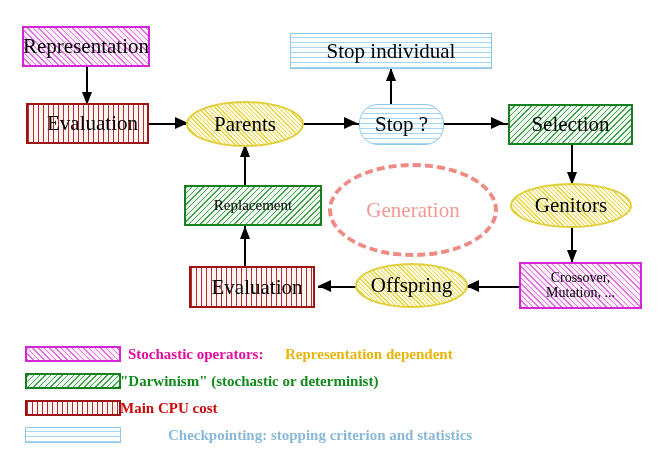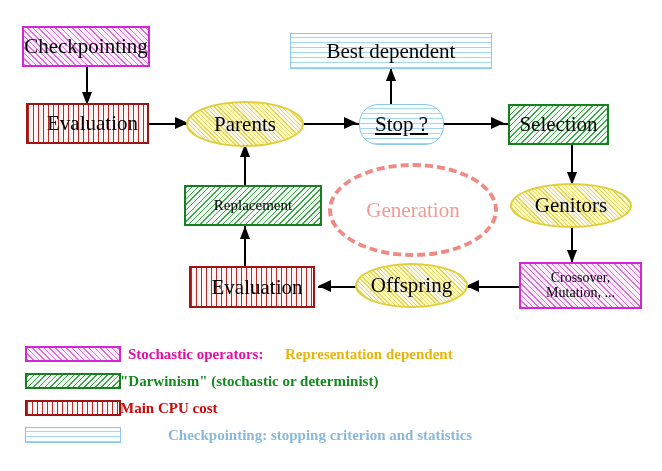--- a/index.html
+++ b/index.html
@@ -76,21 +76,21 @@
   }
   
   .fill-yellow {
     border: 2px solid #e0cf3a;
     background-color: #fdf9e0;
     background-image: repeating-linear-gradient(
         45deg,
         #ead94f 0px, #ead94f 1px,
         rgba(255,255,255,0) 1px, rgba(255,255,255,0) 3px);
   }
-  .rounded { border-radius: 19px; text-decoration: underline; }
+  .rounded { border-radius: 19px; }
   .ellipse { border-radius: 50%; }
 
   
   .fill-dashed {
     border: 4px dashed #ef8b85;
     border-radius: 50%;
     background: transparent;
     color: #f09a94;
   }
 
@@ -198,40 +198,40 @@
   <div class="edge h" style="left:318px; top:286px; width:46px;"></div>
   <div class="arrow left" style="left:318px; top:280px;"></div>
 
   <div class="edge v" style="left:244px; top:226px; height:42px;"></div>
   <div class="arrow up" style="left:240px; top:226px;"></div>
 
   <div class="edge v" style="left:244px; top:144px; height:42px;"></div>
   <div class="arrow up" style="left:240px; top:144px;"></div>
 
   <div class="node fill-magenta" style="left:22px; top:26px; width:128px; height:41px; font-size:21px;">
-    <span class="lbl">Checkpointing</span>
+    <span class="lbl">Representation</span>
   </div>
 
   <div class="node fill-red" style="left:26px; top:103px; width:123px; height:41px; font-size:21px;">
     <span class="lbl">Evaluation</span>
   </div>
 
   <div class="node fill-yellow ellipse" style="left:186px; top:101px; width:118px; height:46px; font-size:21px;">
     <span class="lbl">Parents</span>
   </div>
 
   <div class="node fill-blue" style="left:290px; top:33px; width:202px; height:36px; font-size:21px;">
-    <span class="lbl">Best dependent</span>
+    <span class="lbl">Stop individual</span>
   </div>
 
   <div class="node fill-blue rounded" style="left:359px; top:104px; width:85px; height:41px; font-size:21px;">
     <span class="lbl">Stop ?</span>
   </div>
 
-  <div class="node fill-green" style="left:508px; top:104px; width:101px; height:41px; font-size:21px;">
+  <div class="node fill-green" style="left:508px; top:104px; width:125px; height:41px; font-size:21px;">
     <span class="lbl">Selection</span>
   </div>
 
   <div class="node fill-yellow ellipse" style="left:510px; top:183px; width:122px; height:45px; font-size:21px;">
     <span class="lbl">Genitors</span>
   </div>
 
   <div class="node fill-magenta" style="left:519px; top:262px; width:123px; height:47px; font-size:14px;">
     <span class="lbl">Crossover,
 Mutation, ...</span>

